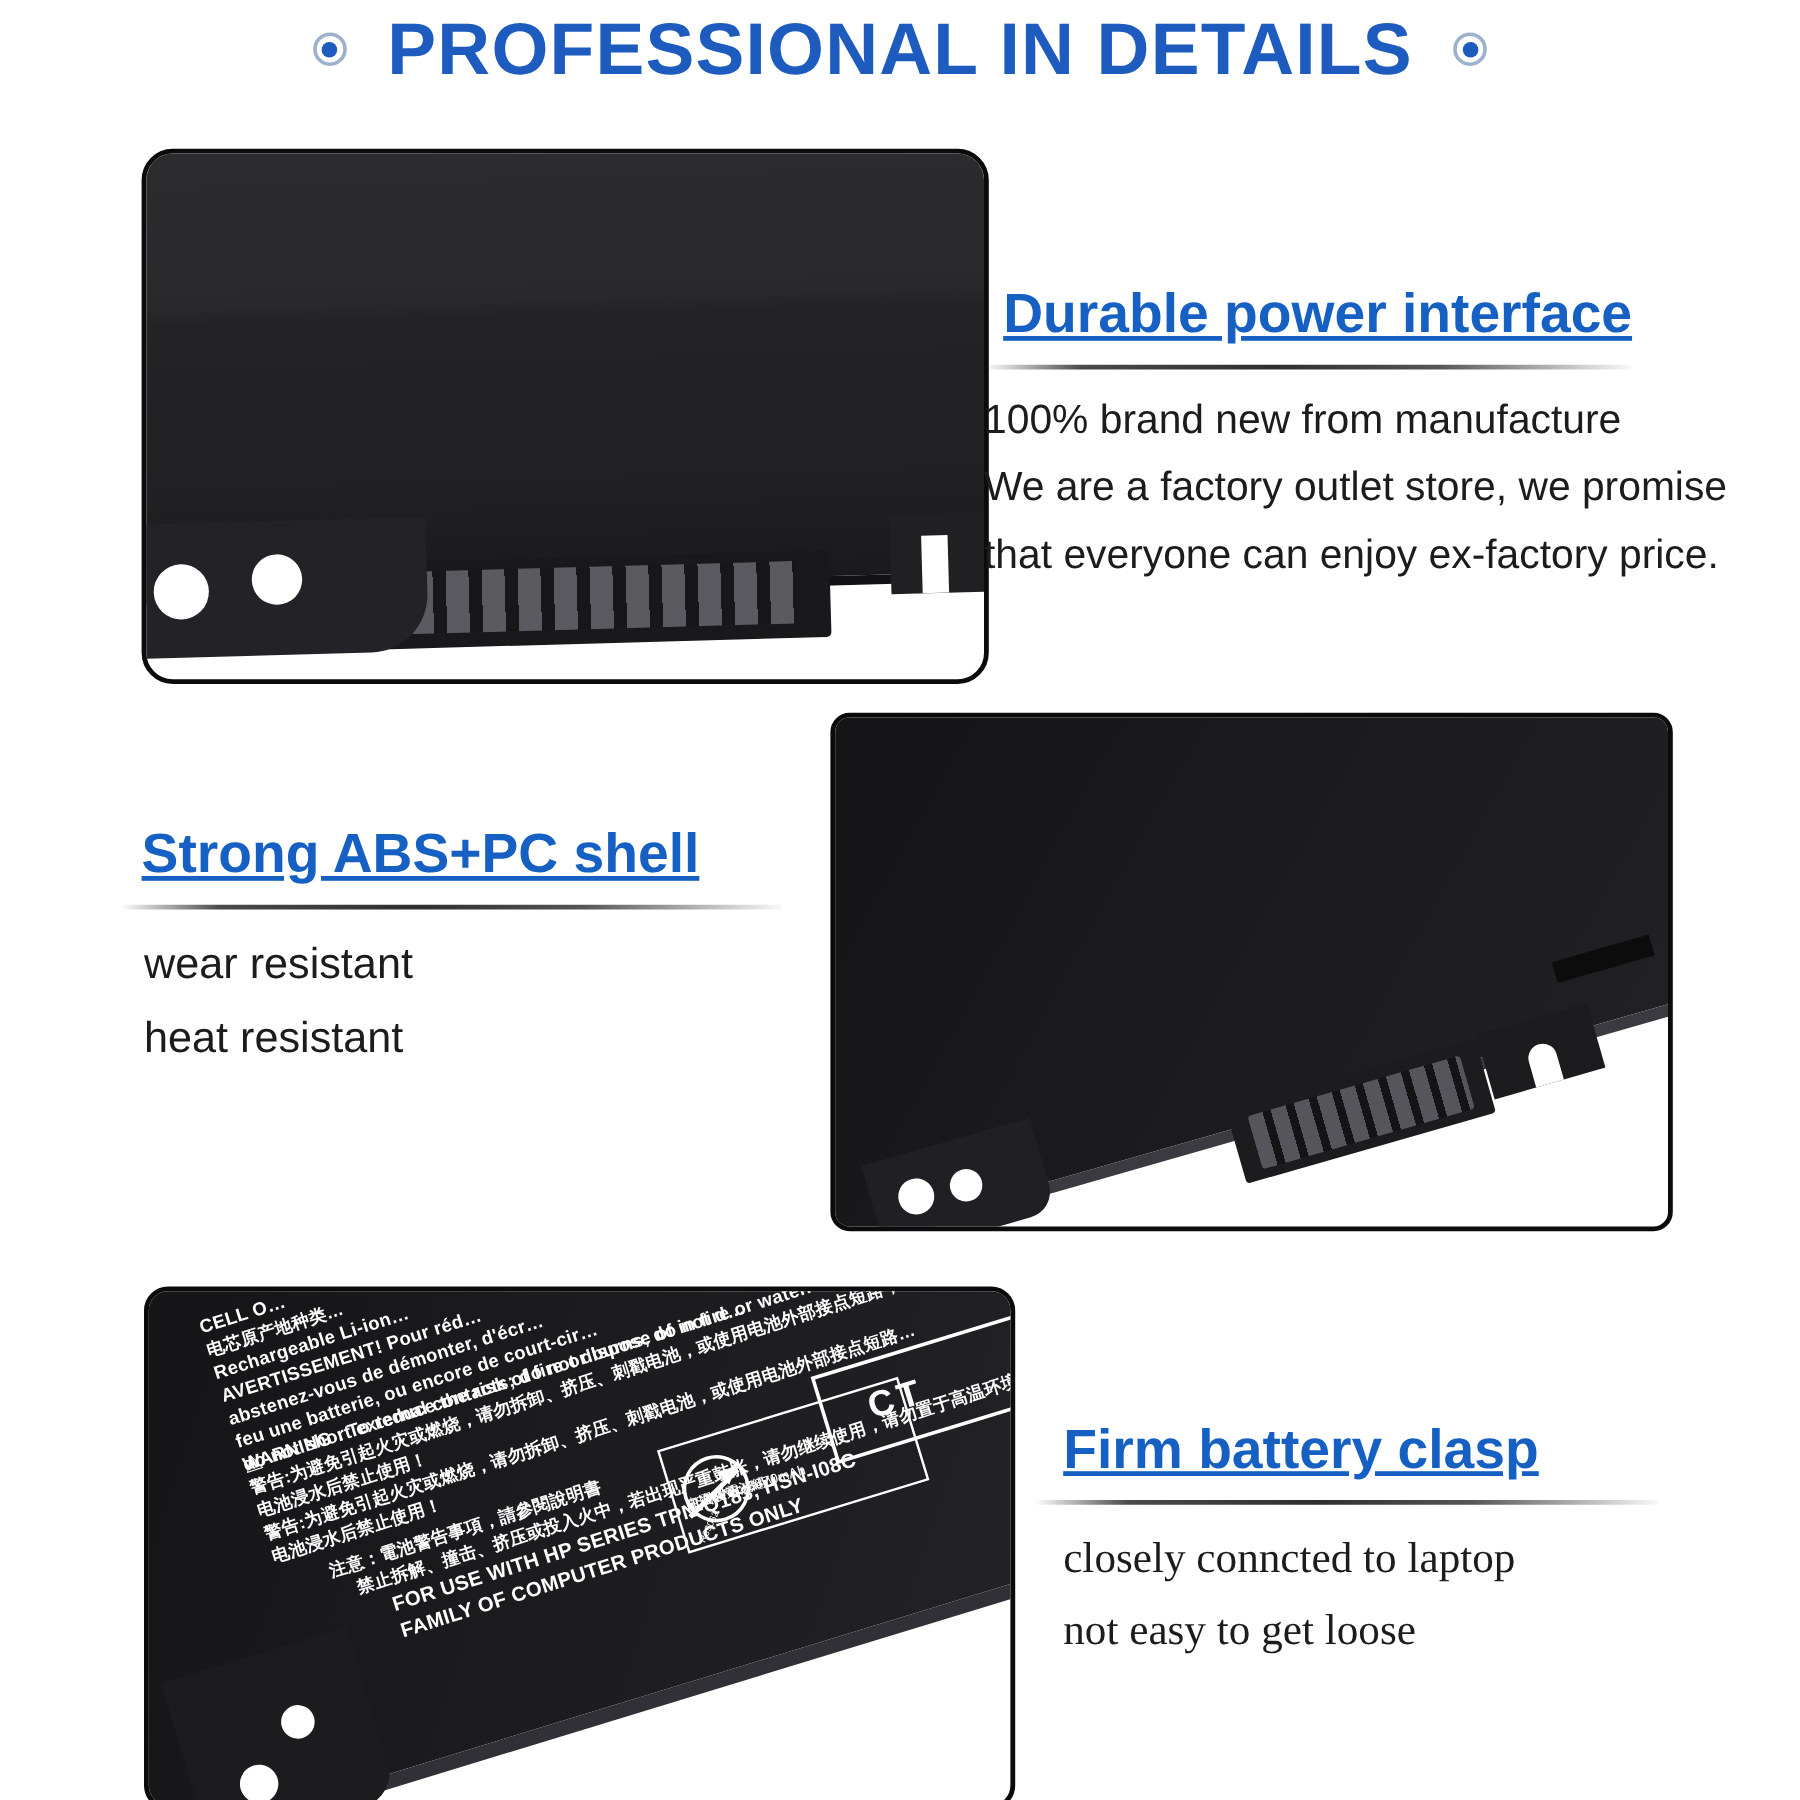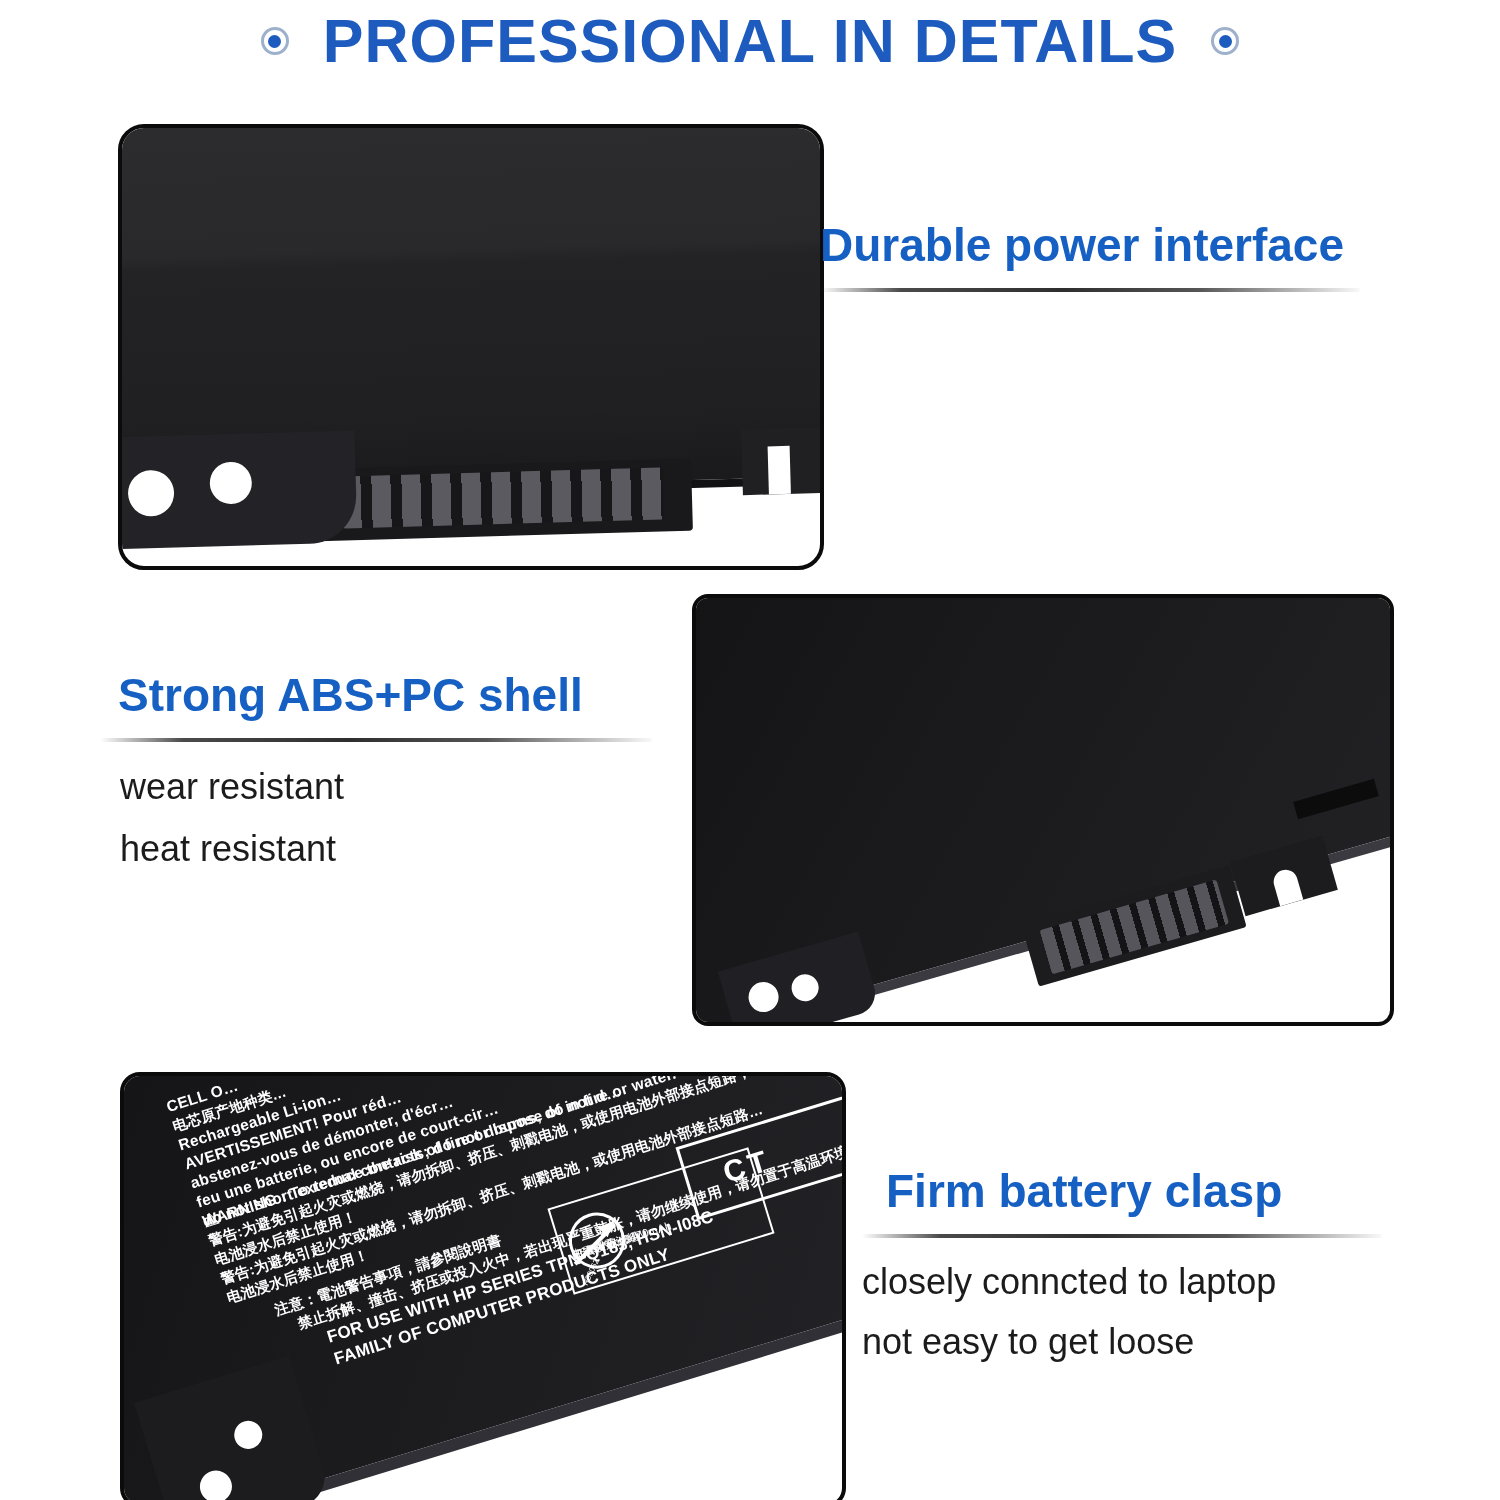--- a/index.html
+++ b/index.html
@@ -9,32 +9,32 @@
   
   .title-row{position:absolute;left:0;top:6px;width:1500px;display:flex;align-items:center;
              justify-content:center;gap:34px;}
   .page-title{font-size:61px;font-weight:bold;color:#1d5cbe;letter-spacing:1px;white-space:nowrap;}
   .orn{width:22px;height:22px;border:3px solid #9db1cc;border-radius:50%;
        display:flex;align-items:center;justify-content:center;}
   .orn i{display:block;width:13px;height:13px;border-radius:50%;background:#1d5cbe;}
 
   
   .feature{position:absolute;}
-  .feature h2{margin:0;font-size:46px;font-weight:bold;color:#1560c2;white-space:nowrap;}
+  .feature h2{margin:16px;font-size:46px;font-weight:bold;color:#1560c2;white-space:nowrap;text-decoration:underline;}
   .divider{height:4px;border-radius:2px;margin-top:16px;
     background:linear-gradient(to right,rgba(130,130,130,0) 0%,#4a4a4a 15%,#2e2e2e 45%,
                #555 70%,rgba(150,150,150,.06) 100%);}
   .feature .body{margin-top:14px;font-size:34px;color:#1c1c1c;line-height:56px;white-space:nowrap;}
   .f1{left:820px;top:218px;width:540px;}
   .f2{left:100px;top:668px;width:552px;}
   .f2 h2{margin-left:18px;}
   .f2 .body{font-size:36px;line-height:62px;margin-left:20px;}
   .f3{left:862px;top:1164px;width:520px;}
   .f3 h2{margin-left:24px;}
-  .f3 .body{font-size:36px;line-height:60px;}
+  .f3 .body{font-size:36px;line-height:60px;margin-left:24px;font-family:Liberation Serif, serif;}
 
   
   .photo{position:absolute;background:#fff;border:4px solid #0b0b0b;box-sizing:border-box;
          overflow:hidden;}
   .photo1{left:78px;top:108px;width:706px;height:446px;border-radius:26px;}
   .photo2{left:652px;top:578px;width:702px;height:432px;border-radius:16px;}
   .photo3{left:80px;top:1056px;width:726px;height:436px;border-radius:20px;}
   .photo *{position:absolute;}
 
   
@@ -129,20 +129,25 @@
     <div class="p1-tab">
       <span class="hole h1"></span>
       <span class="hole h2"></span>
     </div>
     <div class="p1-clip"></div>
   </figure>
 
   <section class="feature f1">
     <h2>Durable power interface</h2>
     <div class="divider"></div>
+    <div class="body">
+      <div>100% brand new from manufacture</div>
+      <div>We are a factory outlet store, we promise</div>
+      <div>that everyone can enjoy ex-factory price.</div>
+    </div>
   </section>
 
   <section class="feature f2">
     <h2>Strong ABS+PC shell</h2>
     <div class="divider"></div>
     <div class="body">
       <div>wear resistant</div>
       <div>heat resistant</div>
     </div>
   </section>

